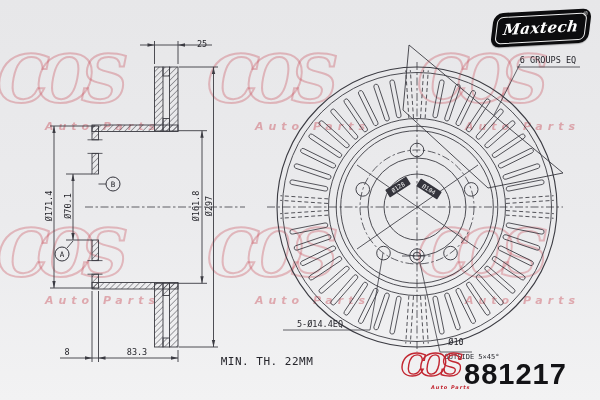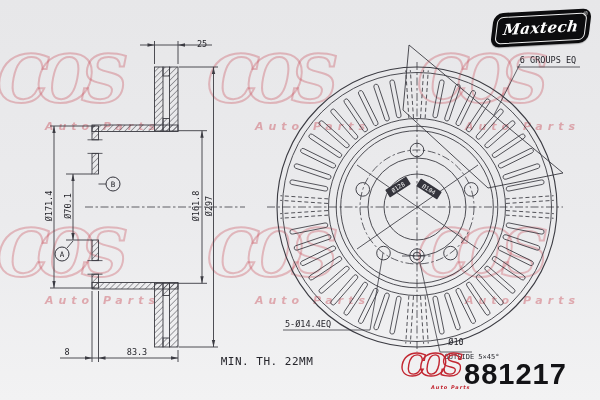--- a/index.html
+++ b/index.html
@@ -233,21 +233,21 @@
   <div class="t rot" style="left:49px;top:206px">Ø171.4</div>
   <div class="t rot" style="left:68px;top:206px">Ø70.1</div>
   <div class="t rot" style="left:196px;top:206px">Ø161.8</div>
   <div class="t rot" style="left:209px;top:206px">Ø297</div>
   <div class="t" style="left:67px;top:352px">8</div>
   <div class="t" style="left:137px;top:352px">83.3</div>
   <div class="circ" style="left:62px;top:254px">A</div>
   <div class="circ" style="left:113px;top:184px">B</div>
 
   <div class="t" style="left:548px;top:60px">6 GROUPS EQ</div>
-  <div class="t" style="left:308px;top:324px">5-Ø14.4EQ</div>
+  <div class="t" style="left:320px;top:324px">5-Ø14.4EQ</div>
   <div class="t" style="left:456px;top:342px">Ø10</div>
   <div class="t small" style="left:472px;top:357px">OUTSIDE 5×45°</div>
   <div class="hubtag" style="left:386px;top:182px;transform:translate(-50%,-50%) rotate(-33deg);left:398px;top:187px">Ø128</div>
   <div class="hubtag" style="left:429px;top:189px;transform:translate(-50%,-50%) rotate(33deg)">Ø104</div>
 
   <div class="t big" style="left:267px;top:361px">MIN. TH. 22MM</div>
 
   <div class="badge">
     <div class="badge-inner">
       <span class="badge-text">Maxtech</span>

